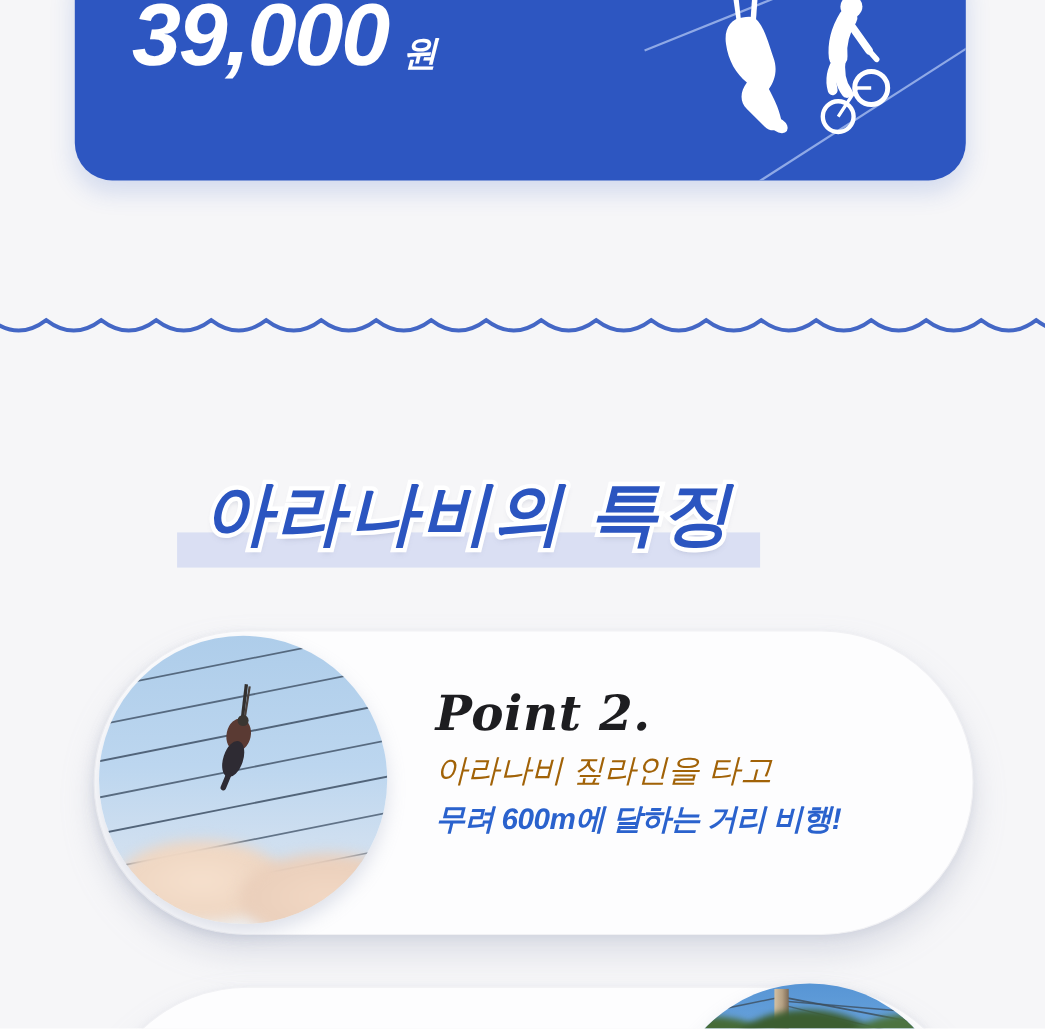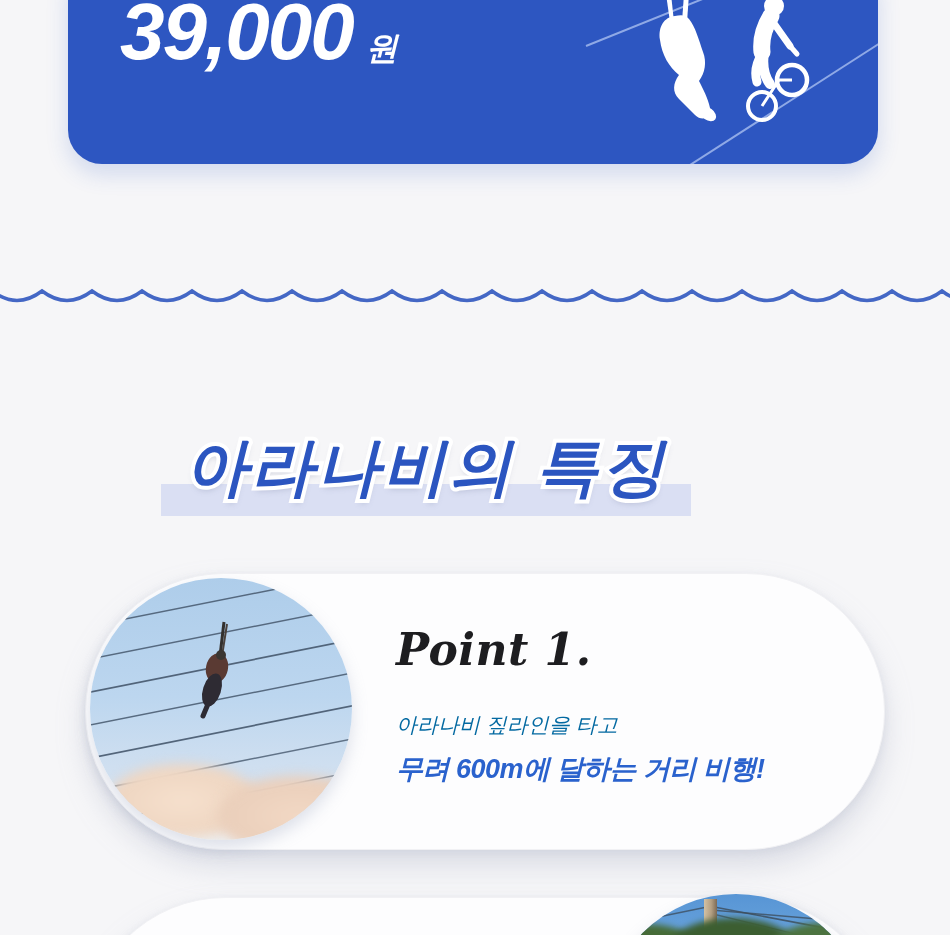--- a/index.html
+++ b/index.html
@@ -68,21 +68,21 @@
   .tree { position:absolute; border-radius:50%; filter:blur(3px); }
   .tree.t1 { left:-18px; top:30px; width:120px; height:70px; background:#466b37; }
   .tree.t2 { left:58px;  top:24px; width:140px; height:76px; background:#3c5e31; }
   .tree.t3 { left:158px; top:28px; width:130px; height:72px; background:#4c7340; }
 
   .point-text { position:absolute; left:310px; top:50px; }
   .point-heading {
     font-family:"DejaVu Serif","Liberation Serif",serif;
     font-size:44px; font-weight:700; color:#1d1d20; letter-spacing:0.5px;
   }
-  .point-lines { margin-top:33px; font-size:21px; line-height:34px; color:#0369a1; }
+  .point-lines { margin-top:9px; font-size:29px; line-height:34px; color:#a16207; }
   .point-emphasis { margin-top:9px; font-size:27px; font-weight:700; color:#2a62cd; letter-spacing:-0.5px; }
 </style>
 </head>
 <body>
 
 <div class="stage">
 
   <div class="price-card">
     <div class="price-row">
       <span class="price-amount">39,000</span>
@@ -144,21 +144,21 @@
           <ellipse cx="122" cy="112" rx="9" ry="17" fill="#2e2b33" transform="rotate(18 122 112)"></ellipse>
           <circle cx="131" cy="77" r="5" fill="#3a3632"></circle>
           <path d="M118,126 L113,138" stroke="#2e2b33" stroke-width="5" stroke-linecap="round"></path>
         </g>
       </svg>
       <div class="cloud haze"></div>
       <div class="cloud c1"></div>
       <div class="cloud c2"></div>
     </div>
     <div class="point-text">
-      <div class="point-heading">Point 1.</div>
+      <div class="point-heading">Point 2.</div>
       <div class="point-lines">
         <div>아라나비 짚라인을 타고</div>
       </div>
       <div class="point-emphasis">무려 600m에 달하는 거리 비행!</div>
     </div>
   </div>
 
   <div class="card point2">
     <div class="photo photo2">
       <svg width="262" height="262" viewBox="0 0 262 262">

